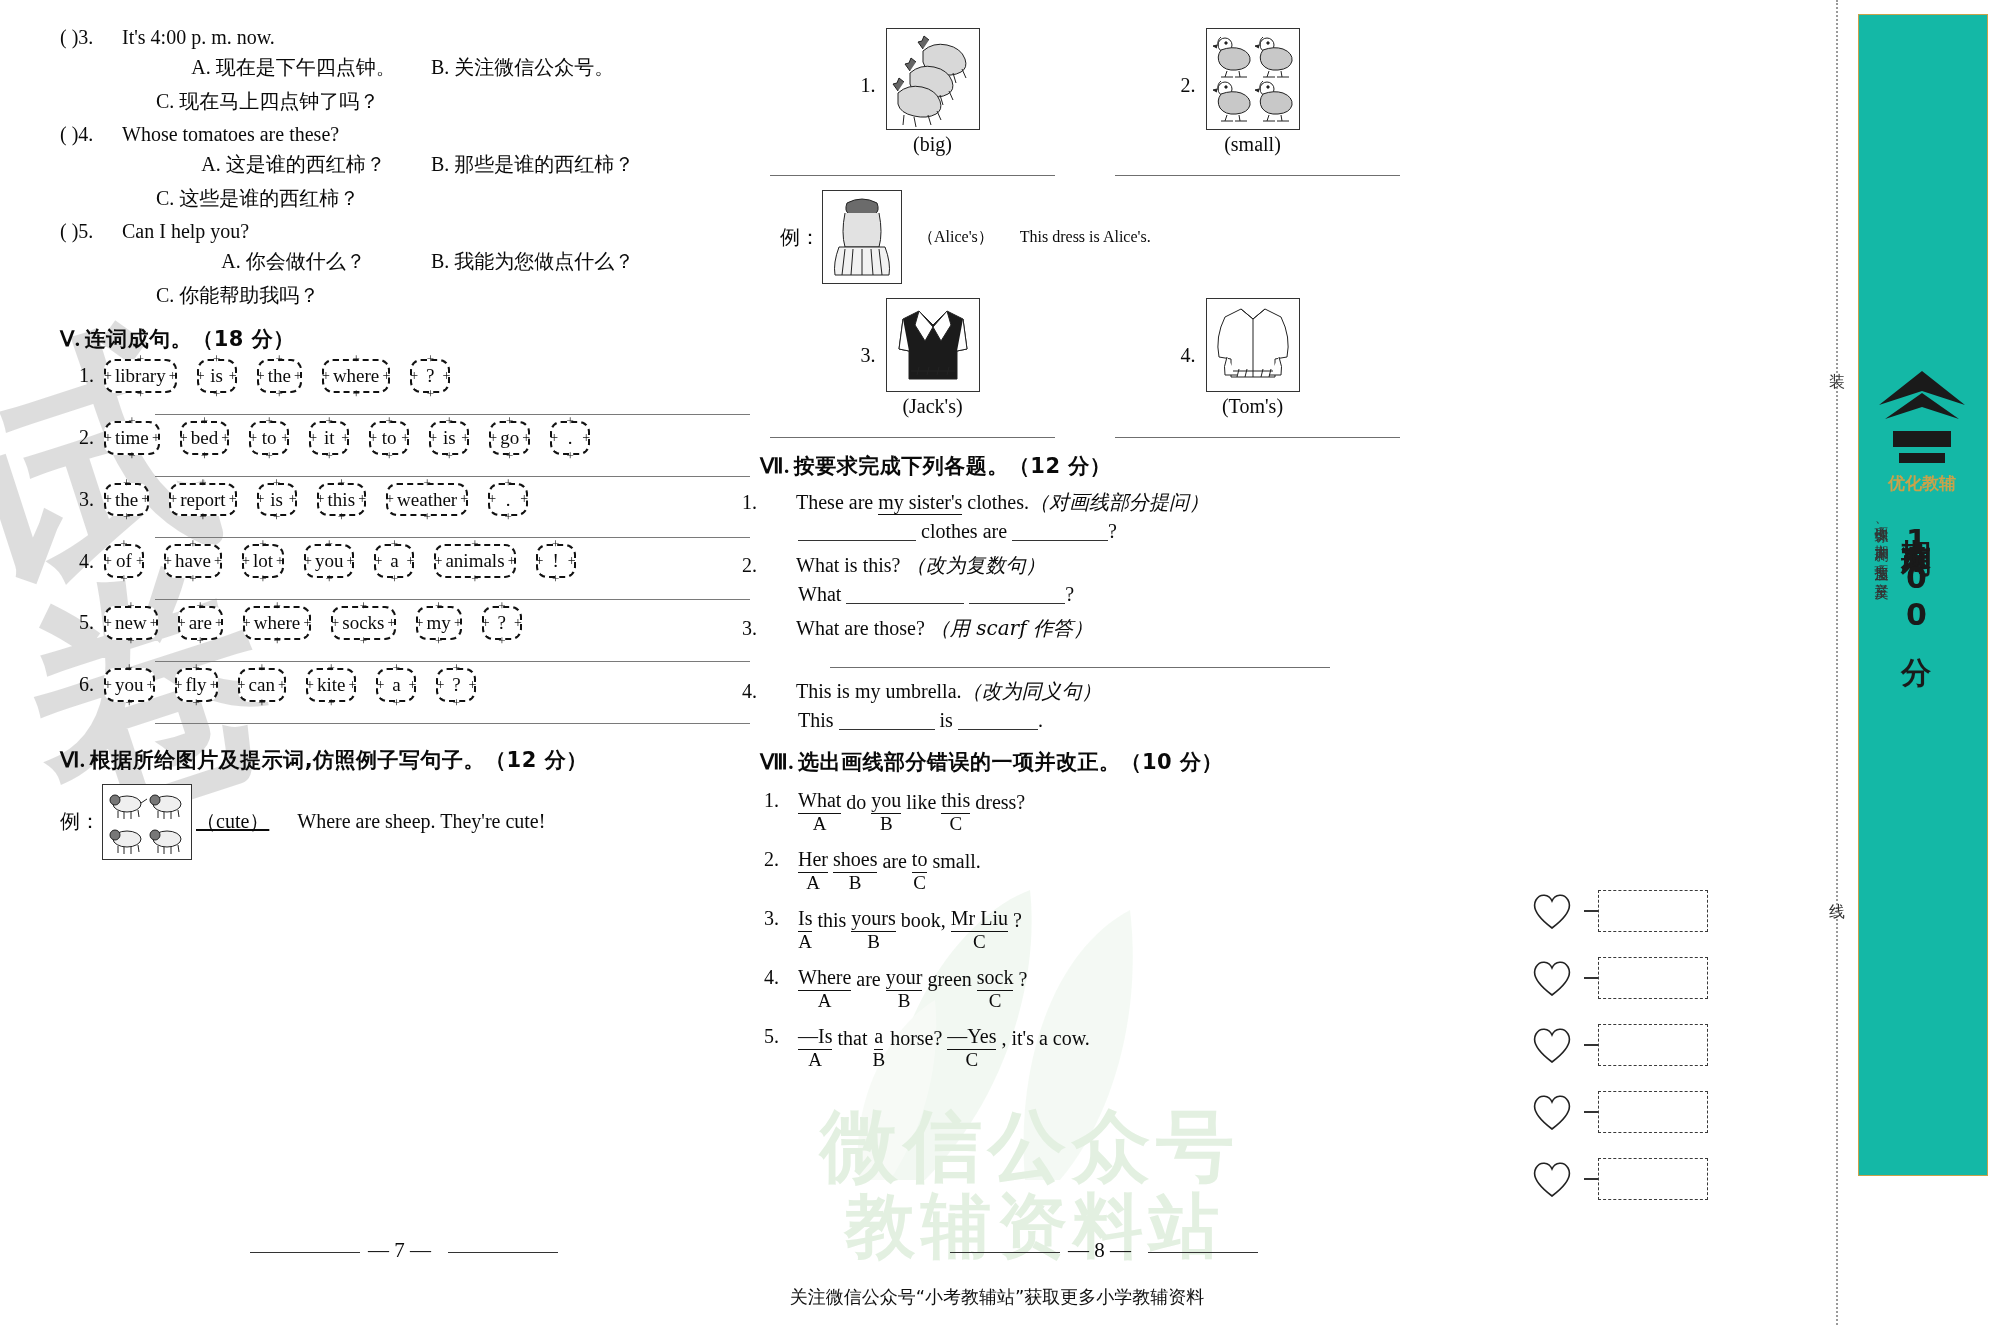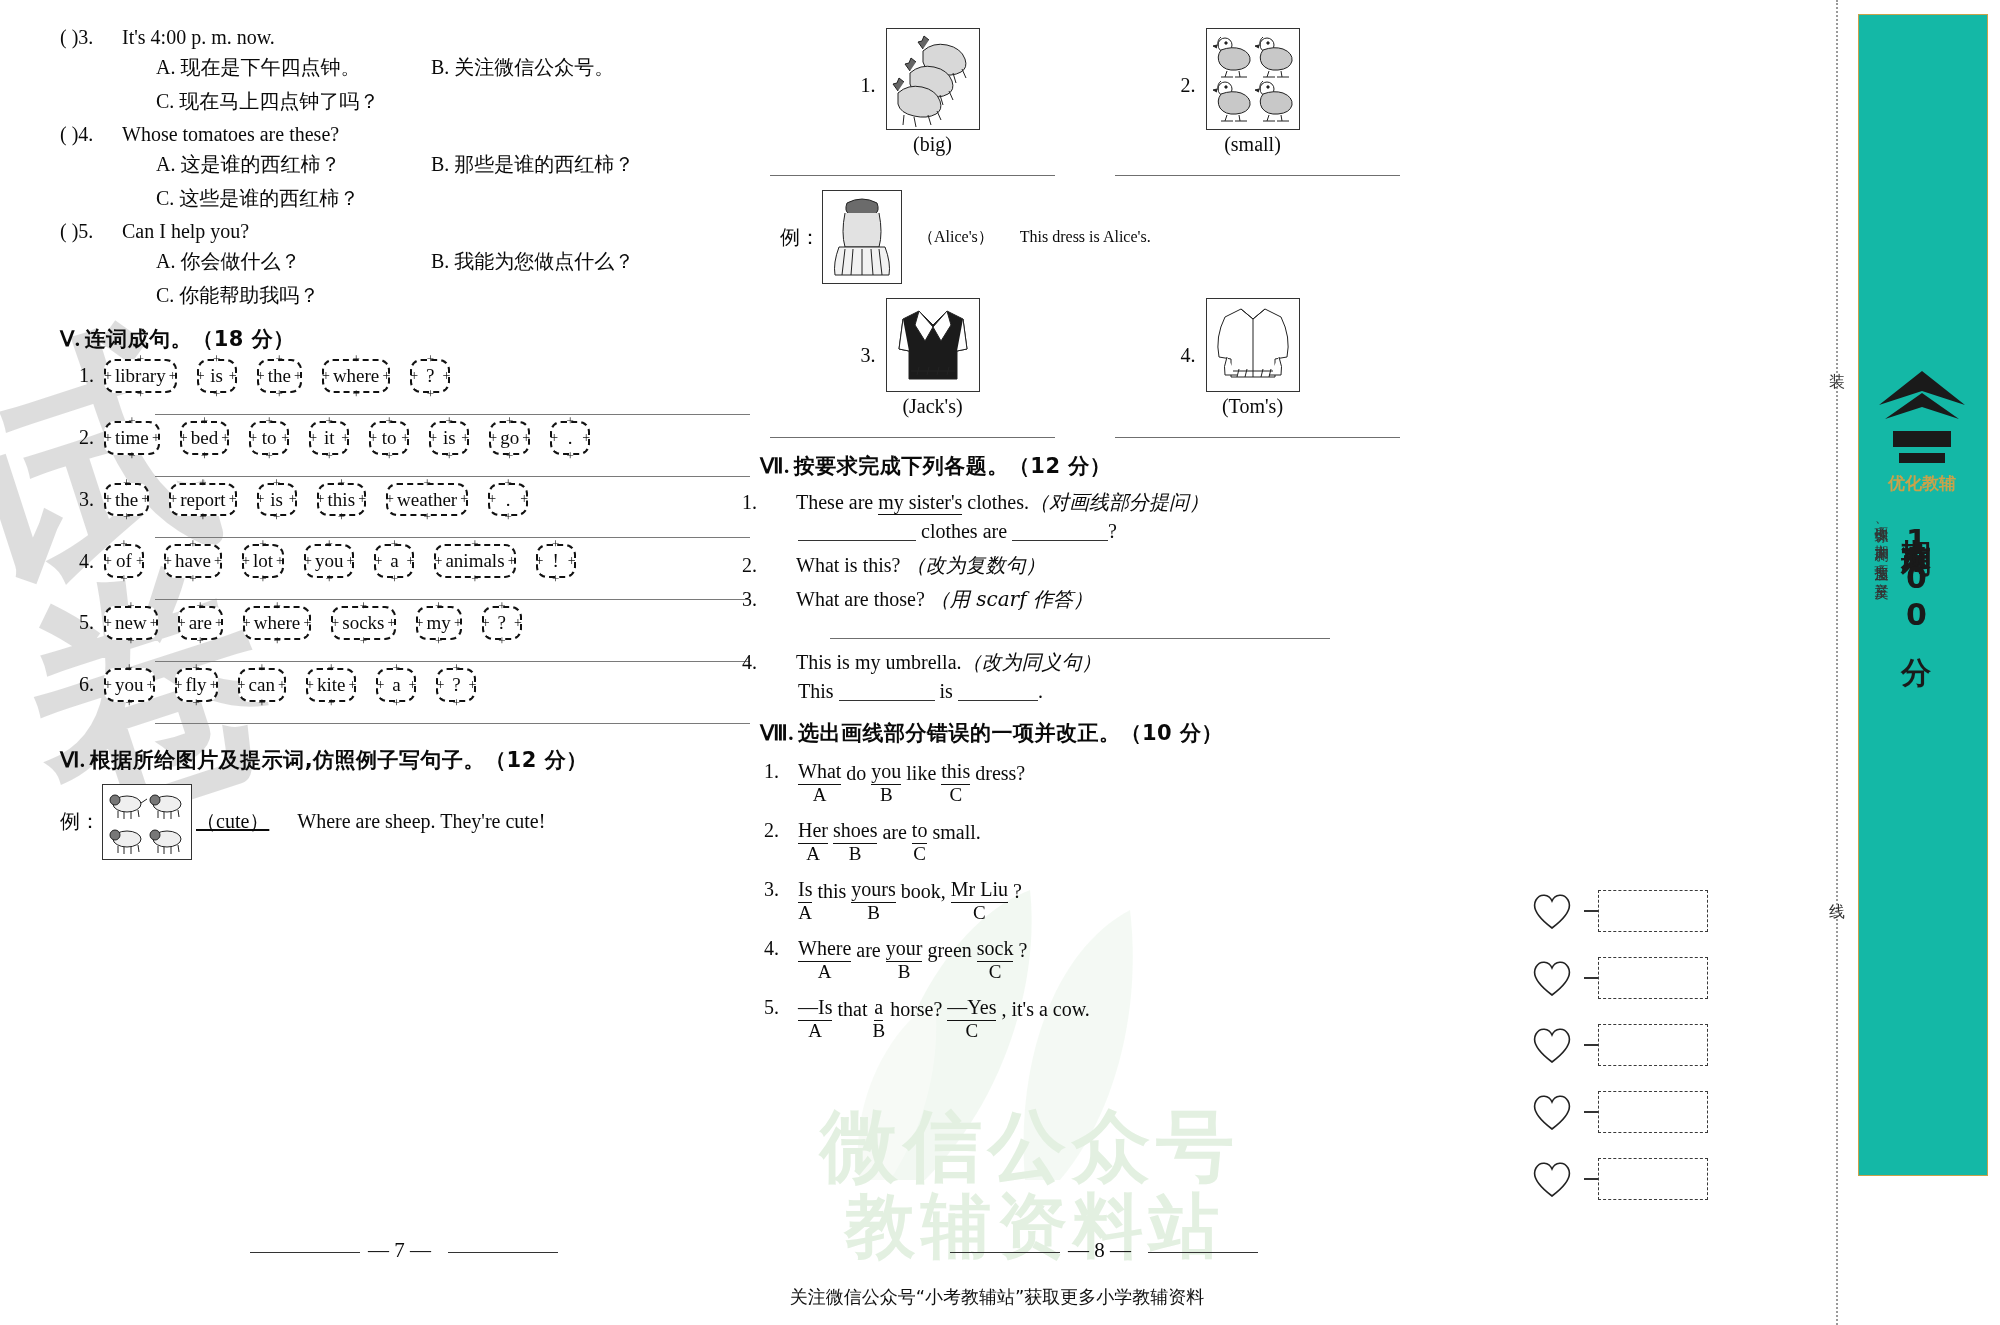--- a/index.html
+++ b/index.html
@@ -47,21 +47,21 @@
 
   .sec-title{
     font-family:"DejaVu Sans",sans-serif;font-weight:700;
     font-size:21px;letter-spacing:.5px;margin:6px 0 4px 0;
   }
   .sec-title .rom{font-family:"Liberation Serif",serif;font-weight:700;margin-right:4px;}
 
   
   .mc-q{font-size:20px;line-height:1.0;margin-top:9px;white-space:nowrap;}
   .mc-paren{letter-spacing:0;display:inline-block;width:62px;}
-  .mc-opts{display:flex;margin-top:7px;padding-left:96px;font-size:20px;}
+  .mc-opts{display:flex;margin-top:7px;padding-left:96px;font-size:20px;text-align:center;}
   .mc-opt{width:275px;white-space:nowrap;}
   .mc-opt2{white-space:nowrap;}
   .mc-row2{padding-left:96px;margin-top:7px;font-size:20px;}
 
   
   .wline{display:flex;align-items:center;margin-top:6px;}
   .wnum{width:34px;font-size:20px;text-align:right;padding-right:10px;}
   .tiles{display:flex;align-items:center;gap:20px;}
   .tile{
     border:2px dashed #111;
@@ -495,20 +495,23 @@
     <div class="q en">
       <span class="n">1.</span><span>These are </span><span class="u">my sister's</span><span> clothes.</span><span class="kai">（对画线部分提问）</span>
     </div>
     <div class="q en" style="padding-left:66px;margin-top:6px;">
       <span class="blank b-lg"></span><span> clothes are </span><span class="blank b-md"></span><span>?</span>
     </div>
 
     <div class="q en">
       <span class="n">2.</span><span>What is this?</span> <span class="kai">（改为复数句）</span>
     </div>
+    <div class="q en" style="padding-left:66px;margin-top:6px;">
+      <span>What </span><span class="blank b-lg"></span><span> </span><span class="blank b-md"></span><span>?</span>
+    </div>
 
     <div class="q en">
       <span class="n">3.</span><span>What are those?</span> <span class="kai">（用 scarf 作答）</span>
     </div>
     <div class="longline"></div>
 
     <div class="q en" style="margin-top:12px;">
       <span class="n">4.</span><span>This is my umbrella.</span><span class="kai">（改为同义句）</span>
     </div>
     <div class="q en" style="padding-left:66px;margin-top:6px;">

